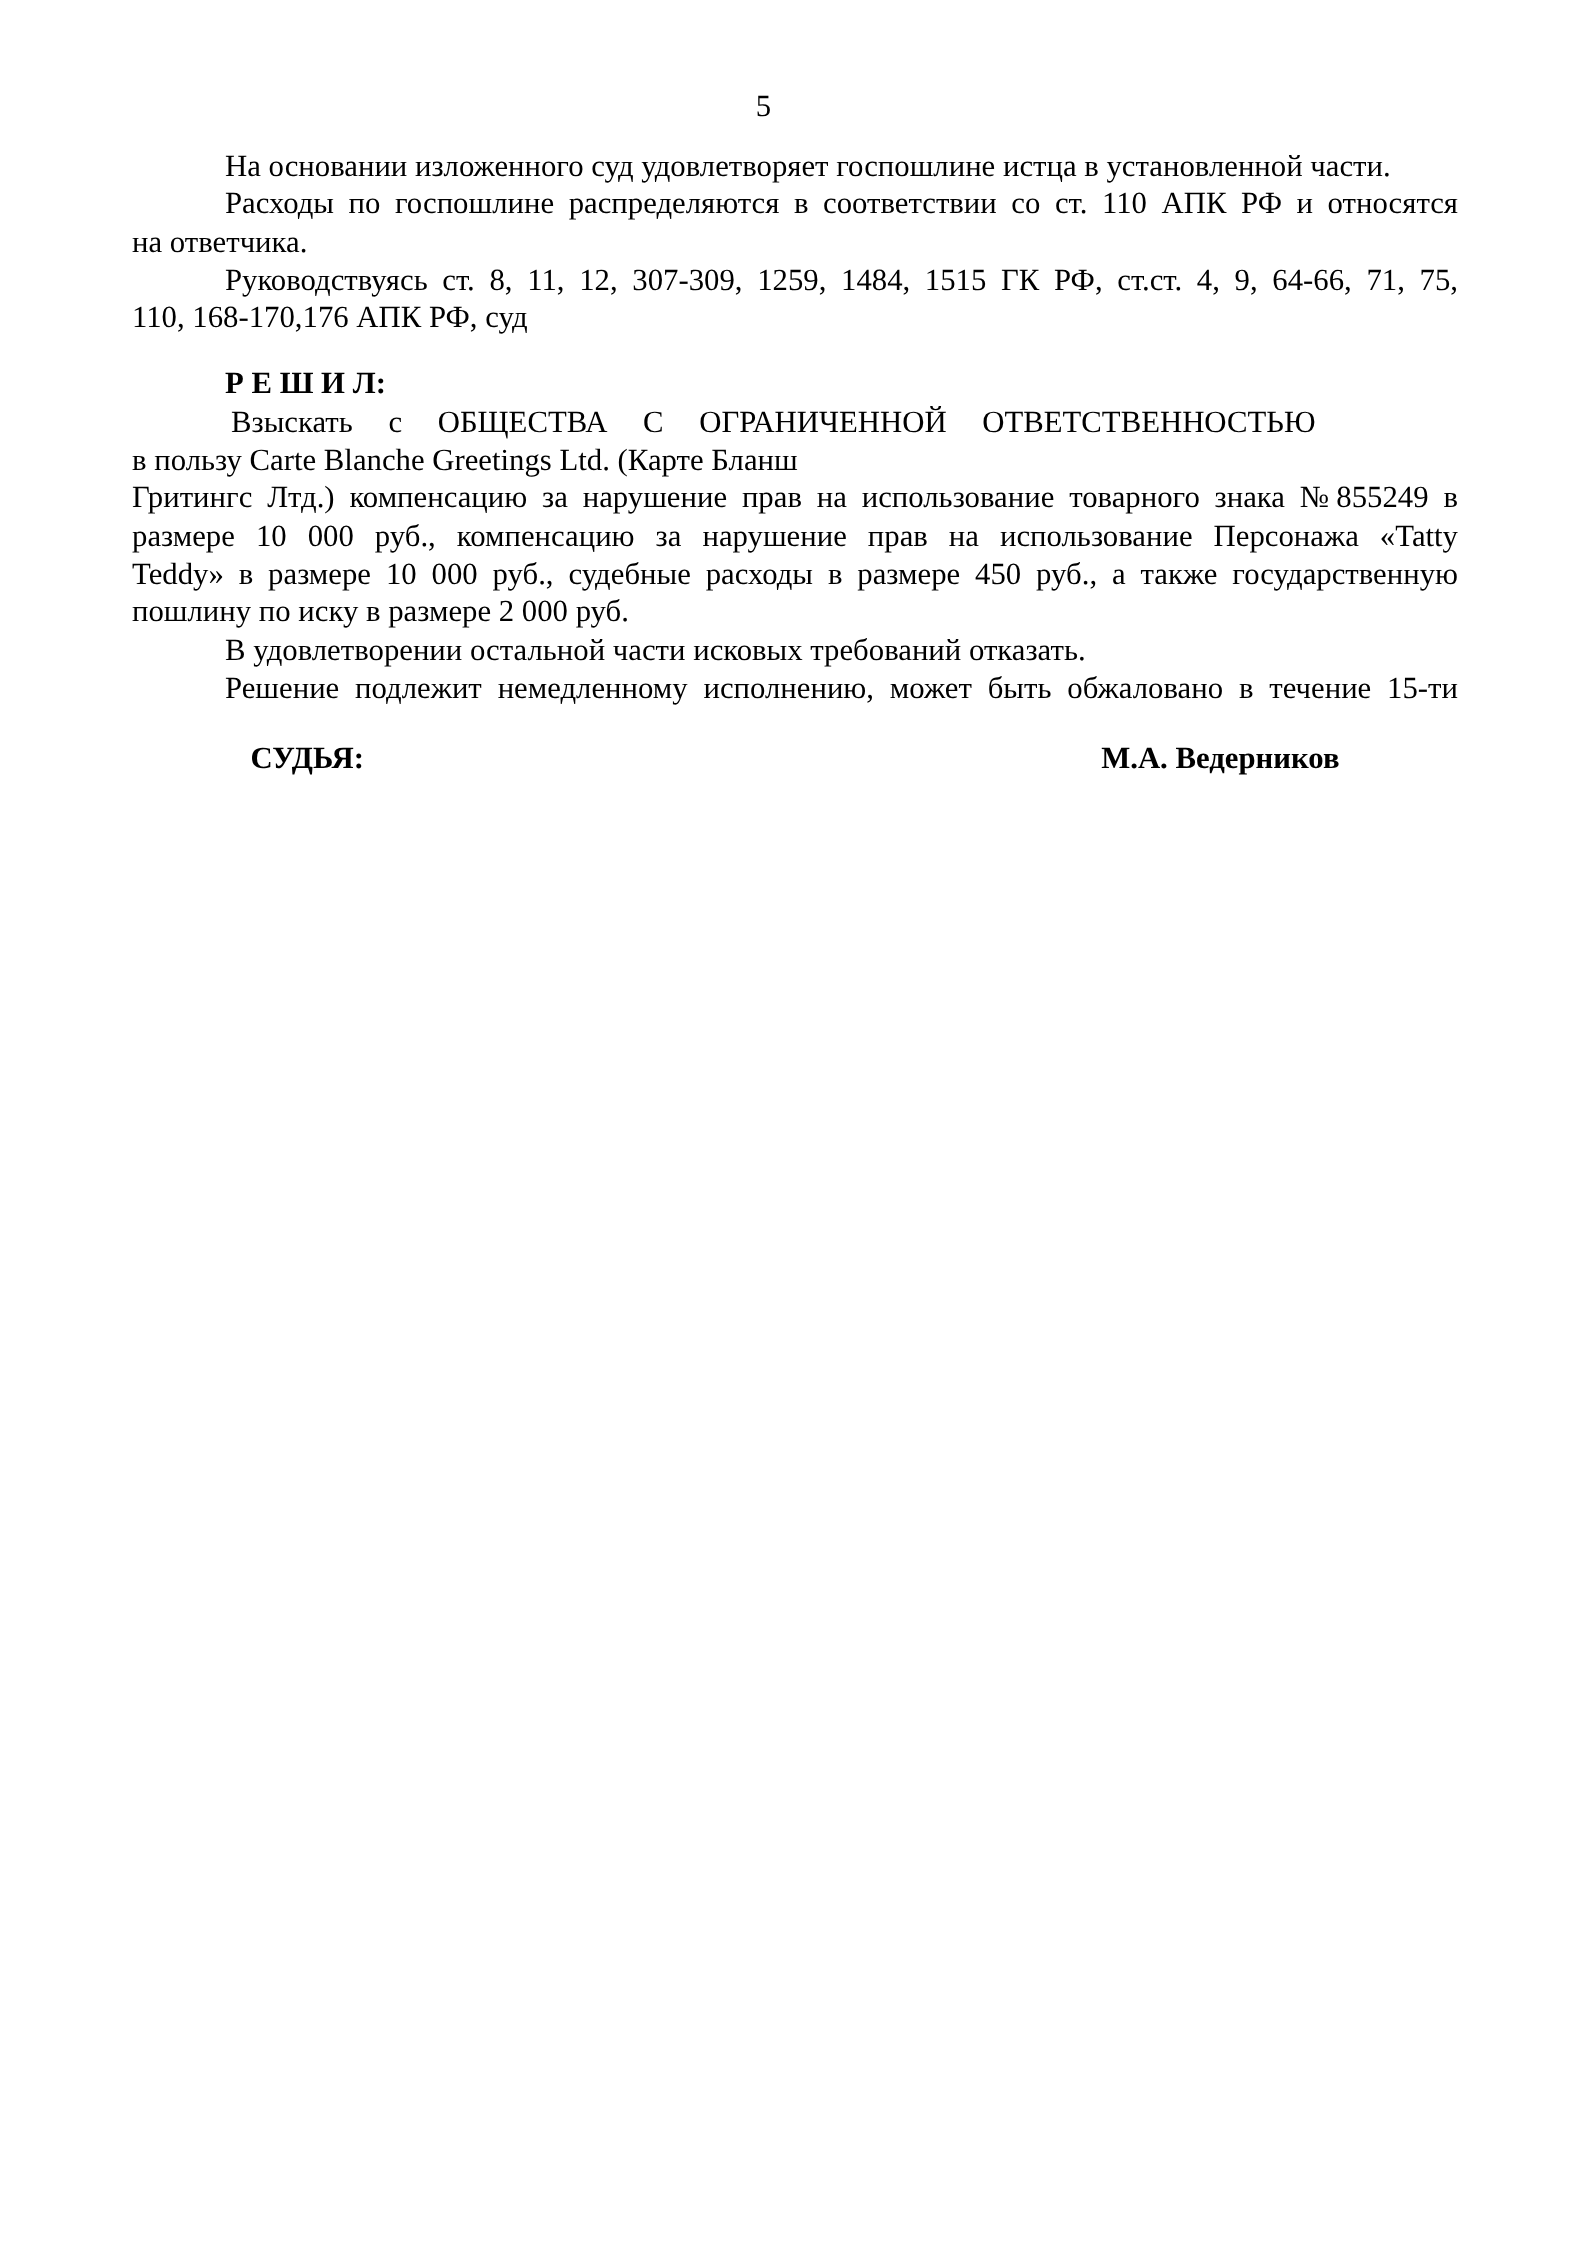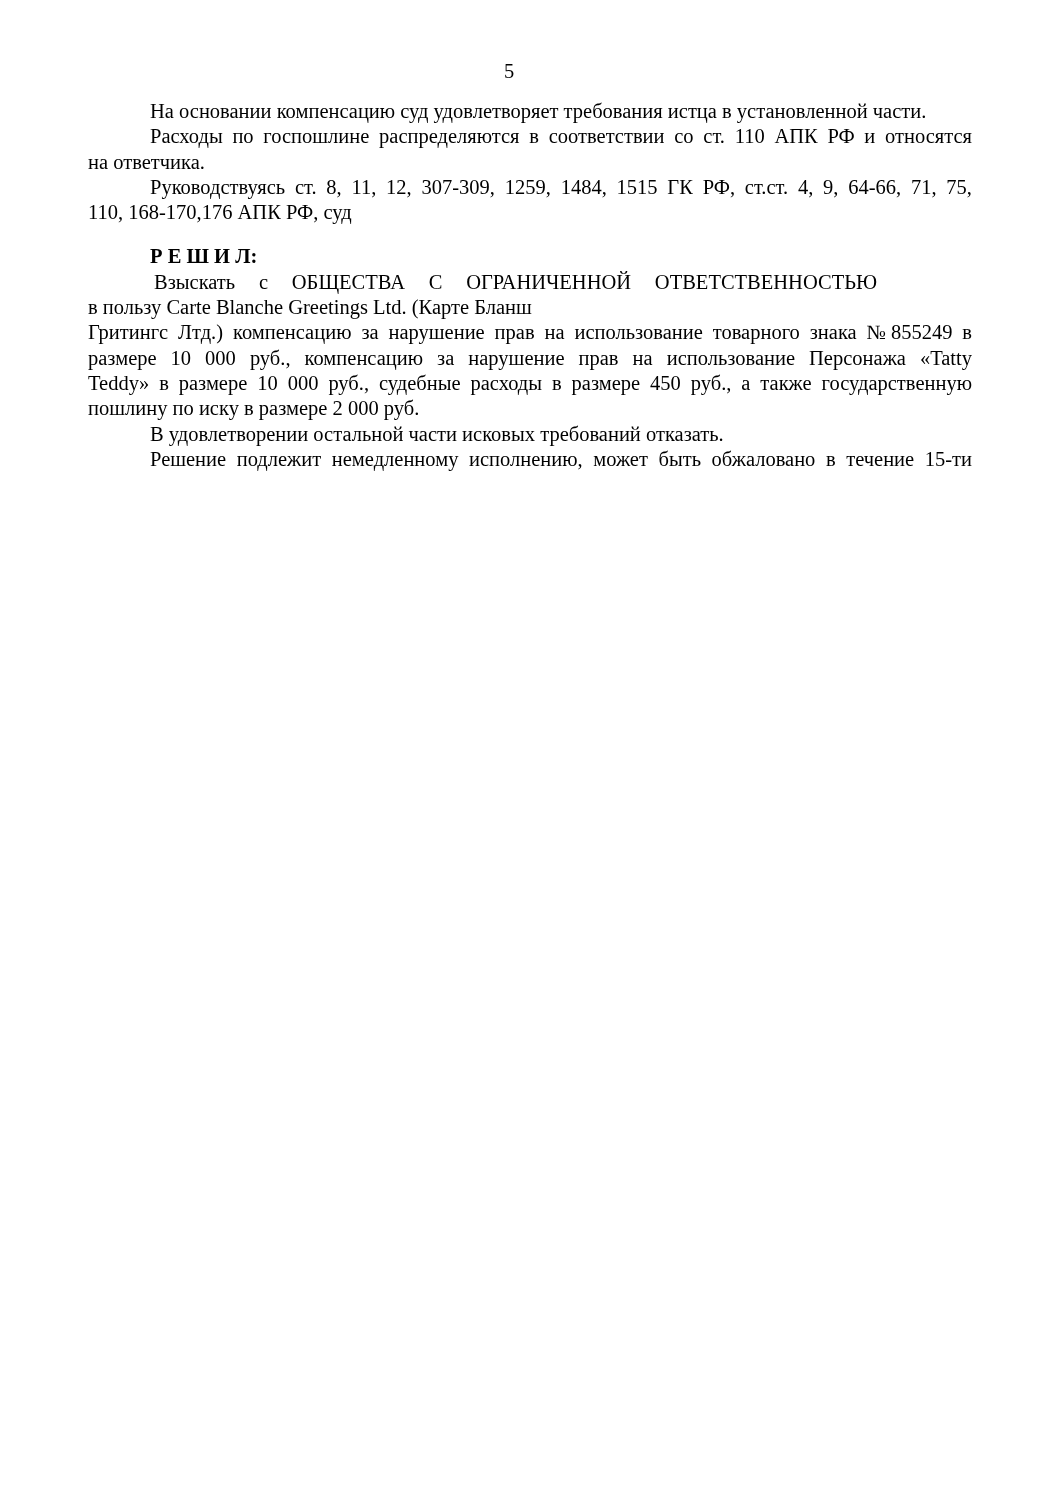--- a/index.html
+++ b/index.html
@@ -77,21 +77,21 @@
 </style>
 </head>
 <body>
 
 <div class="page">
 
   <div class="page-number">5</div>
 
   <div class="body-text">
 
-    <div class="ln indent">На основании компенсацию суд удовлетворяет требования истца в установленной части.</div>
+    <div class="ln indent">На основании изложенного суд удовлетворяет госпошлине истца в установленной части.</div>
 
     <div class="ln indent just">Расходы по госпошлине распределяются в соответствии со ст. 110 АПК РФ и относятся</div>
 
     <div class="ln">на ответчика.</div>
 
     <div class="ln indent just">Руководствуясь ст. 8, 11, 12, 307-309, 1259, 1484, 1515 ГК РФ, ст.ст. 4, 9, 64-66, 71, 75,</div>
 
     <div class="ln">110, 168-170,176 АПК РФ, суд</div>
 
     <div class="heading">Р Е Ш И Л:</div>
@@ -106,15 +106,19 @@
 
     <div class="ln just">Teddy» в размере 10&nbsp;000 руб., судебные расходы в размере 450 руб., а также государственную</div>
 
     <div class="ln">пошлину по иску в размере 2&nbsp;000 руб.</div>
 
     <div class="ln indent">В удовлетворении остальной части исковых требований отказать.</div>
 
     <div class="ln indent just">Решение подлежит немедленному исполнению, может быть обжаловано в течение 15-ти</div>
 
 
+    <div class="signature-row">
+      <span>СУДЬЯ:</span>
+      <span>М.А. Ведерников</span>
+    </div>
 
   </div>
 </div>
 
 </body></html>

